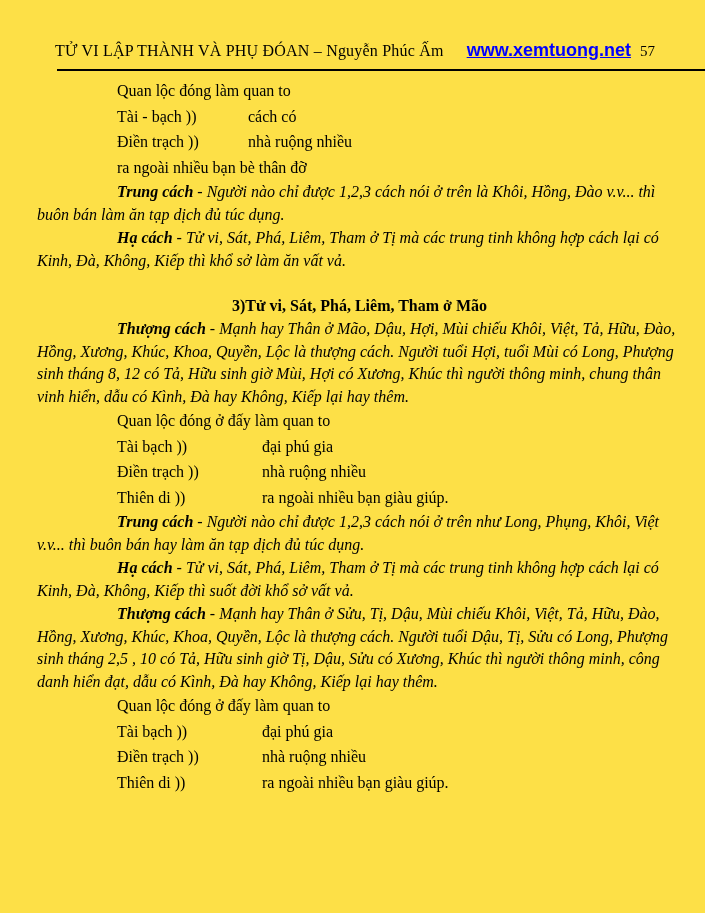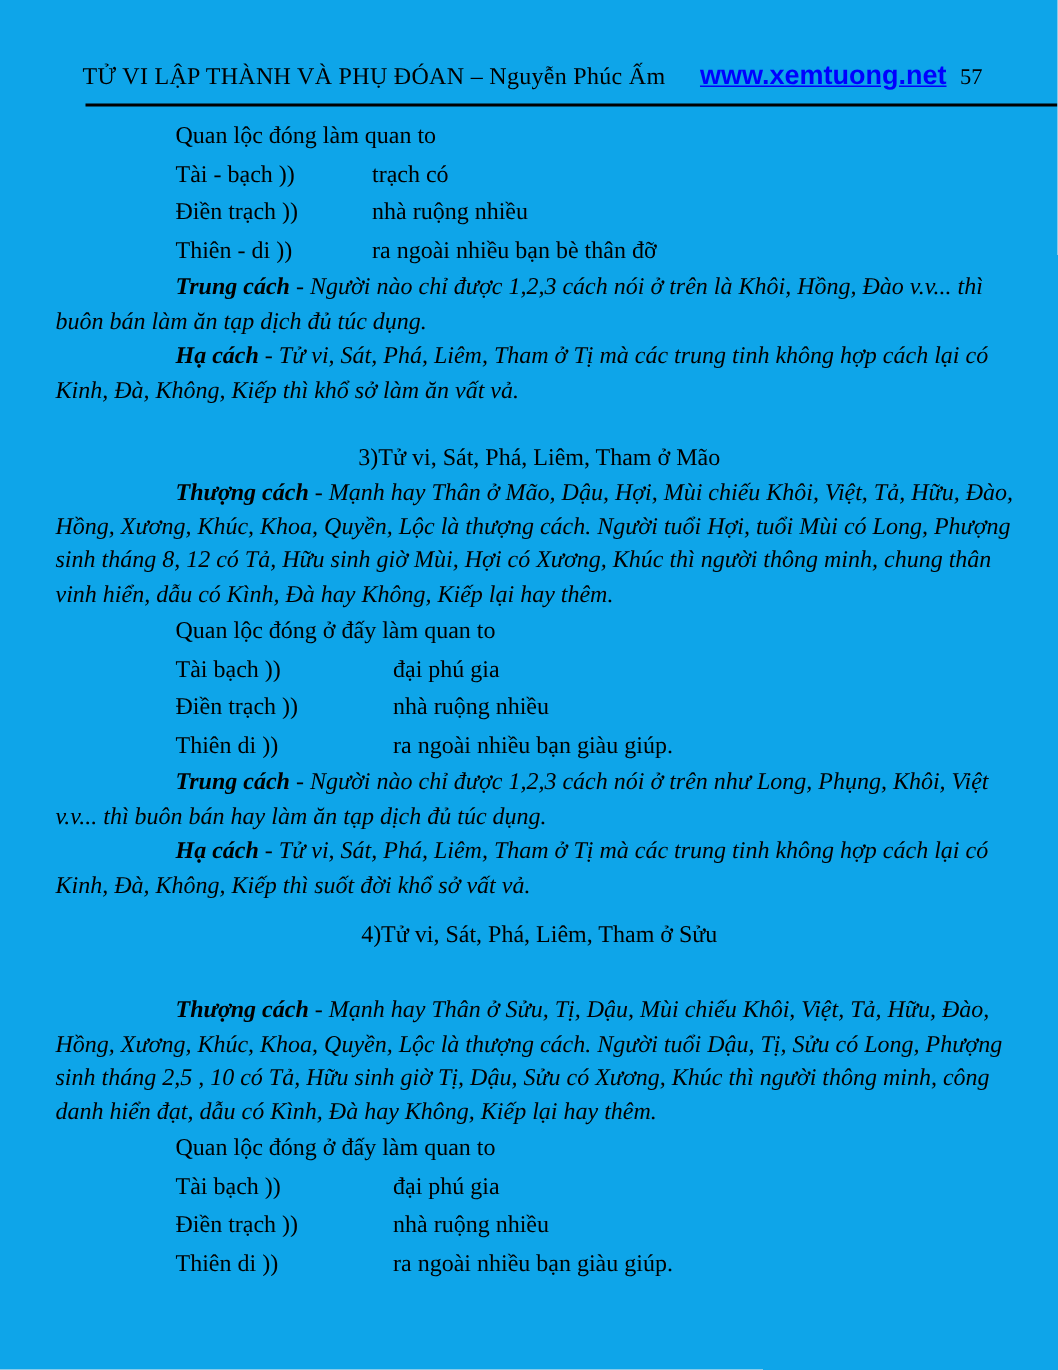--- a/index.html
+++ b/index.html
@@ -1,17 +1,17 @@
 <!DOCTYPE html>
 <html><head>
 <meta charset="utf-8">
 <style>
   html,body { margin:0; padding:0; background:#e8e8e8; }
   .page {
-    width:705px; height:913px; margin:0 auto; background:#0ea5e9;
+    width:705px; height:913px; margin:0 auto; background:#fde047;
     position:relative; overflow:hidden; color:#000;
     font-family:"Liberation Serif", serif;
   }
   
   .hdr { display:flex; align-items:baseline; padding:40px 50px 0 55px; }
   .hdr-title { font-size:16px; white-space:nowrap; letter-spacing:0.2px; }
   .hdr-spacer { flex:1; }
   .hdr-link {
     font-family:"Liberation Sans", sans-serif; font-weight:bold;
     font-size:18px; color:#0000ff; text-decoration:underline; cursor:pointer;
@@ -20,21 +20,21 @@
   .rule { height:2px; background:#000; margin:8px 0 0 57px; }
 
   
   .doc { padding:7px 23px 0 37px; font-size:16px; }
   .tline { line-height:25.5px; margin-left:80px; white-space:nowrap; }
   .row { line-height:25.5px; margin-left:80px; display:flex; white-space:nowrap; }
   .row .rlabel { width:131px; flex:0 0 auto; }
   .row.wide .rlabel { width:145px; }
   .para { line-height:22.5px; text-indent:80px; margin:1px 0 0 0; text-align:left;font-style:italic; }
   .lead { font-weight:bold; }
-  .heading { text-align:center; font-weight:normal; font-size:16px;
+  .heading { text-align:center; font-weight:bold; font-size:16px;
              line-height:22px; margin-top:23px; }
   .heading.h4 { margin-top:11px; margin-bottom:28px; }
 </style>
 </head>
 <body>
 
 <div class="page">
 
   <div class="hdr">
     <span class="hdr-title">TỬ VI LẬP THÀNH VÀ PHỤ ĐÓAN – Nguyễn Phúc Ấm</span>
@@ -42,28 +42,27 @@
     <span class="hdr-link">www.xemtuong.net</span>
     <span class="hdr-page">57</span>
   </div>
   <div class="rule"></div>
 
   <div class="doc">
 
     <div class="tline">Quan lộc đóng làm quan to</div>
     <div class="row">
       <span class="rlabel">Tài - bạch ))</span>
-      <span class="rvalue">trạch có</span>
+      <span class="rvalue">cách có</span>
     </div>
     <div class="row">
       <span class="rlabel">Điền trạch ))</span>
       <span class="rvalue">nhà ruộng nhiều</span>
     </div>
     <div class="row">
-      <span class="rlabel">Thiên - di ))</span>
       <span class="rvalue">ra ngoài nhiều bạn bè thân đỡ</span>
     </div>
     <p class="para"><b class="lead">Trung cách</b><span> - Người nào chỉ được 1,2,3 cách nói ở trên là Khôi, Hồng, Đào v.v... thì buôn bán làm ăn tạp dịch đủ túc dụng.</span></p>
     <p class="para"><b class="lead">Hạ cách</b><span> - Tử vi, Sát, Phá, Liêm, Tham ở Tị mà các trung tinh không hợp cách lại có Kinh, Đà, Không, Kiếp thì khổ sở làm ăn vất vả.</span></p>
 
     <div class="heading">3)Tử vi, Sát, Phá, Liêm, Tham ở Mão</div>
     <p class="para"><b class="lead">Thượng cách</b><span> - Mạnh hay Thân ở Mão, Dậu, Hợi, Mùi chiếu Khôi, Việt, Tả, Hữu, Đào, Hồng, Xương, Khúc, Khoa, Quyền, Lộc là thượng cách. Người tuổi Hợi, tuổi Mùi có Long, Phượng sinh tháng 8, 12 có Tả, Hữu sinh giờ Mùi, Hợi có Xương, Khúc thì người thông minh, chung thân vinh hiển, dẫu có Kình, Đà hay Không, Kiếp lại hay thêm.</span></p>
     <div class="tline">Quan lộc đóng ở đấy làm quan to</div>
     <div class="row wide">
       <span class="rlabel">Tài bạch ))</span>
@@ -73,21 +72,20 @@
       <span class="rlabel">Điền trạch ))</span>
       <span class="rvalue">nhà ruộng nhiều</span>
     </div>
     <div class="row wide">
       <span class="rlabel">Thiên di ))</span>
       <span class="rvalue">ra ngoài nhiều bạn giàu giúp.</span>
     </div>
     <p class="para"><b class="lead">Trung cách</b><span> - Người nào chỉ được 1,2,3 cách nói ở trên như Long, Phụng, Khôi, Việt v.v... thì buôn bán hay làm ăn tạp dịch đủ túc dụng.</span></p>
     <p class="para"><b class="lead">Hạ cách</b><span> - Tử vi, Sát, Phá, Liêm, Tham ở Tị mà các trung tinh không hợp cách lại có Kinh, Đà, Không, Kiếp thì suốt đời khổ sở vất vả.</span></p>
 
-    <div class="heading h4">4)Tử vi, Sát, Phá, Liêm, Tham ở Sửu</div>
     <p class="para"><b class="lead">Thượng cách</b><span> - Mạnh hay Thân ở Sửu, Tị, Dậu,  Mùi chiếu Khôi, Việt, Tả, Hữu, Đào, Hồng, Xương, Khúc, Khoa, Quyền, Lộc là thượng cách. Người tuổi Dậu, Tị, Sửu có Long, Phượng sinh tháng 2,5 , 10 có Tả, Hữu sinh giờ Tị, Dậu, Sửu có Xương, Khúc thì người thông minh, công danh hiển đạt, dẫu có Kình, Đà hay Không, Kiếp lại hay thêm.</span></p>
     <div class="tline">Quan lộc đóng ở đấy làm quan to</div>
     <div class="row wide">
       <span class="rlabel">Tài bạch ))</span>
       <span class="rvalue">đại phú gia</span>
     </div>
     <div class="row wide">
       <span class="rlabel">Điền trạch ))</span>
       <span class="rvalue">nhà ruộng nhiều</span>
     </div>

